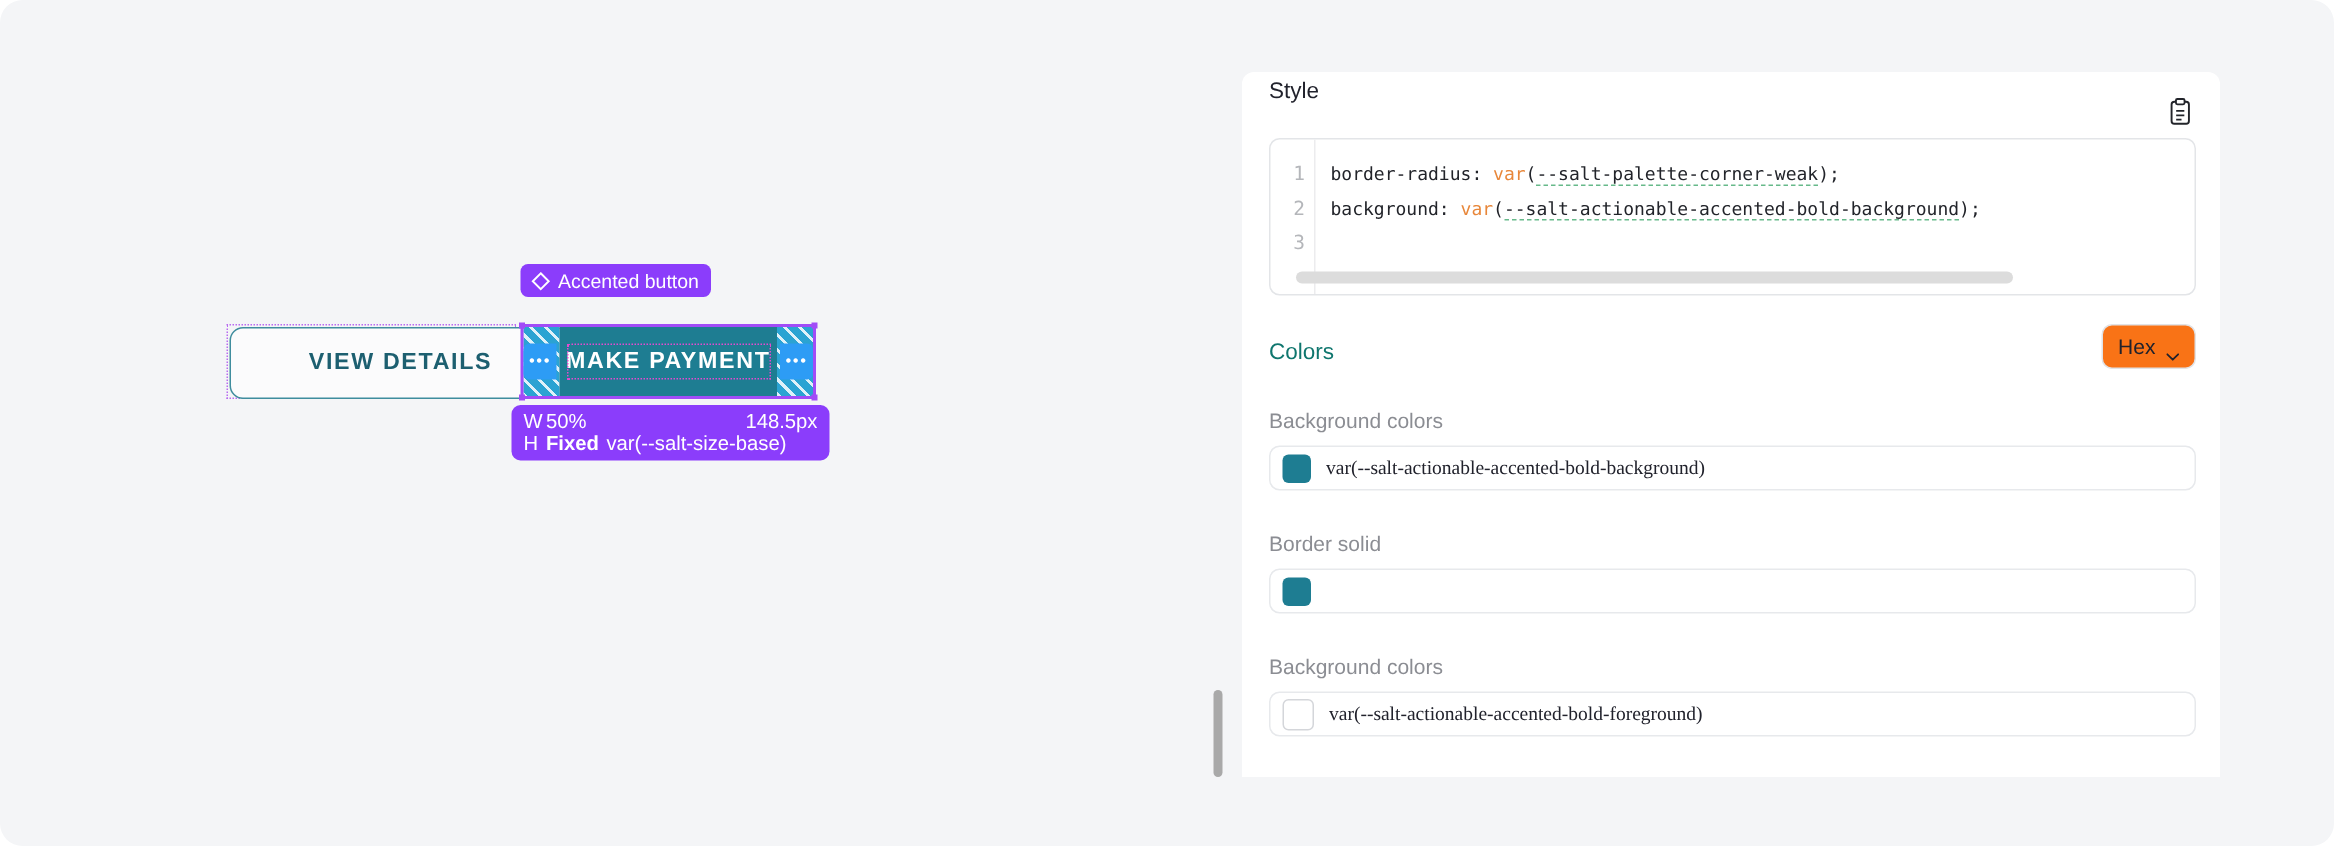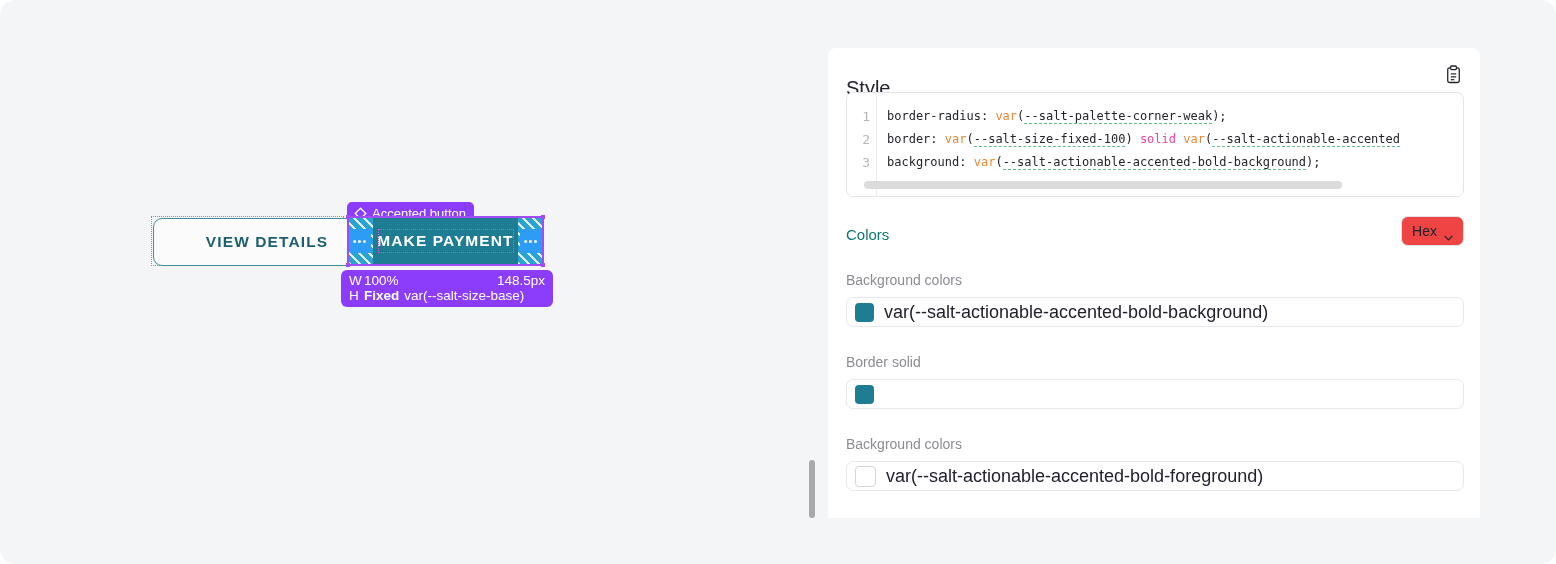--- a/index.html
+++ b/index.html
@@ -34,21 +34,21 @@
     border:1.5px solid #3f8d9e;
     border-radius:9px;
     background:#fbfbfc;
     display:flex;align-items:center;justify-content:center;
     color:#1d5f70;
     font-size:15.5px;font-weight:bold;letter-spacing:1.1px;
   }
 
   
   .badge{
-    position:absolute;left:347px;top:202px;height:22px;
+    position:absolute;left:347px;top:176px;height:22px;
     background:#8b3dfb;color:#ffffff;
     border-radius:5px;
     display:flex;align-items:center;gap:5px;
     padding:0 8px 0 7px;
     font-size:13px;
     white-space:nowrap;
   }
   .badge .diamond{display:block;width:13px;height:13px;}
 
   
@@ -115,22 +115,22 @@
     position:absolute;left:828px;top:48px;width:652px;height:470px;
     background:#ffffff;
     border-radius:8px 8px 0 0;
   }
   .panel-scrollbar{
     position:absolute;left:809px;top:460px;width:6px;height:58px;
     background:#a9a9a9;border-radius:3px;
   }
 
   .sec-title{
-    position:absolute;left:18px;top:29px;
-    font-size:20px;color:#21222c;
+    position:absolute;left:18px;top:4px;
+    font-size:15px;color:#21222c;
   }
   .copy-btn{
     position:absolute;right:16px;top:14px;width:22px;height:24px;
     display:flex;align-items:center;justify-content:center;
     cursor:pointer;
   }
 
   .code-box{
     position:absolute;left:18px;top:44px;width:618px;height:105px;
     border:1px solid #e3e5e8;
@@ -168,21 +168,21 @@
   }
 
   .colors-head{
     position:absolute;left:18px;top:178px;
     font-size:15px;color:#0f766e;
   }
   .hex-select{
     position:absolute;right:16px;top:168px;
     height:30px;min-width:63px;
     border:1px solid #e1e3e6;border-radius:7px;
-    background:#ef4444;
+    background:#f97316;
     display:flex;align-items:center;justify-content:center;gap:7px;
     padding:0 10px;box-sizing:border-box;
     font-size:14px;color:#21222c;
     cursor:pointer;
   }
   .chev{display:block;width:9px;height:6px;}
 
   .group{position:absolute;left:18px;width:618px;}
   .group-label{
     font-size:14px;color:#8b8d93;margin-bottom:9px;
@@ -192,21 +192,21 @@
     border:1px solid #e7e9ec;border-radius:7px;
     background:#ffffff;
     display:flex;align-items:center;
     padding:0 0 0 8px;box-sizing:border-box;
   }
   .swatch{
     width:19px;height:19px;border-radius:4px;flex:none;
   }
   .swatch.outline{border:1px solid #d4d6da;background:#ffffff;}
   .color-name{
-    margin-left:10px;font-size:18px;color:#21222c;white-space:nowrap;
+    margin-left:10px;font-size:13px;color:#21222c;white-space:nowrap;font-family:Liberation Serif, serif;
   }
 </style>
 </head>
 <body>
 
 <div id="root">
 
   <div id="canvas">
 
     <div class="vd-wrap">
@@ -234,21 +234,21 @@
       <div class="handle right">•••</div>
       <div class="corner" style="left:-1px;top:-1px;"></div>
       <div class="corner" style="right:-1px;top:-1px;"></div>
       <div class="corner" style="left:-1px;bottom:-1px;"></div>
       <div class="corner" style="right:-1px;bottom:-1px;"></div>
     </div>
 
     <div class="size-tip">
       <div class="size-row">
         <span class="k">W</span>
-        <span class="grow">100%</span>
+        <span class="grow">50%</span>
         <span class="right">148.5px</span>
       </div>
       <div class="size-row">
         <span class="k">H</span>
         <span style="margin-right:5px;font-weight:bold;">Fixed</span>
         <span>var(--salt-size-base)</span>
       </div>
     </div>
   </div>
 
@@ -269,21 +269,20 @@
     </div>
 
     <div class="code-box">
       <div class="gutter">
         <div>1</div>
         <div>2</div>
         <div>3</div>
       </div>
       <div class="code-lines">
         <div><span>border-radius: </span><span class="tk-var">var</span><span>(</span><span class="tk-tok">--salt-palette-corner-weak</span><span>);</span></div>
-        <div><span>border: </span><span class="tk-var">var</span><span>(</span><span class="tk-tok">--salt-size-fixed-100</span><span>)</span><span class="tk-kw"> solid </span><span class="tk-var">var</span><span>(</span><span class="tk-tok">--salt-actionable-accented</span></div>
         <div><span>background: </span><span class="tk-var">var</span><span>(</span><span class="tk-tok">--salt-actionable-accented-bold-background</span><span>);</span></div>
       </div>
       <div class="hscroll"></div>
     </div>
 
     <div class="colors-head">Colors</div>
 
     <div class="hex-select">
       <span>Hex</span>
       <span class="chev">

